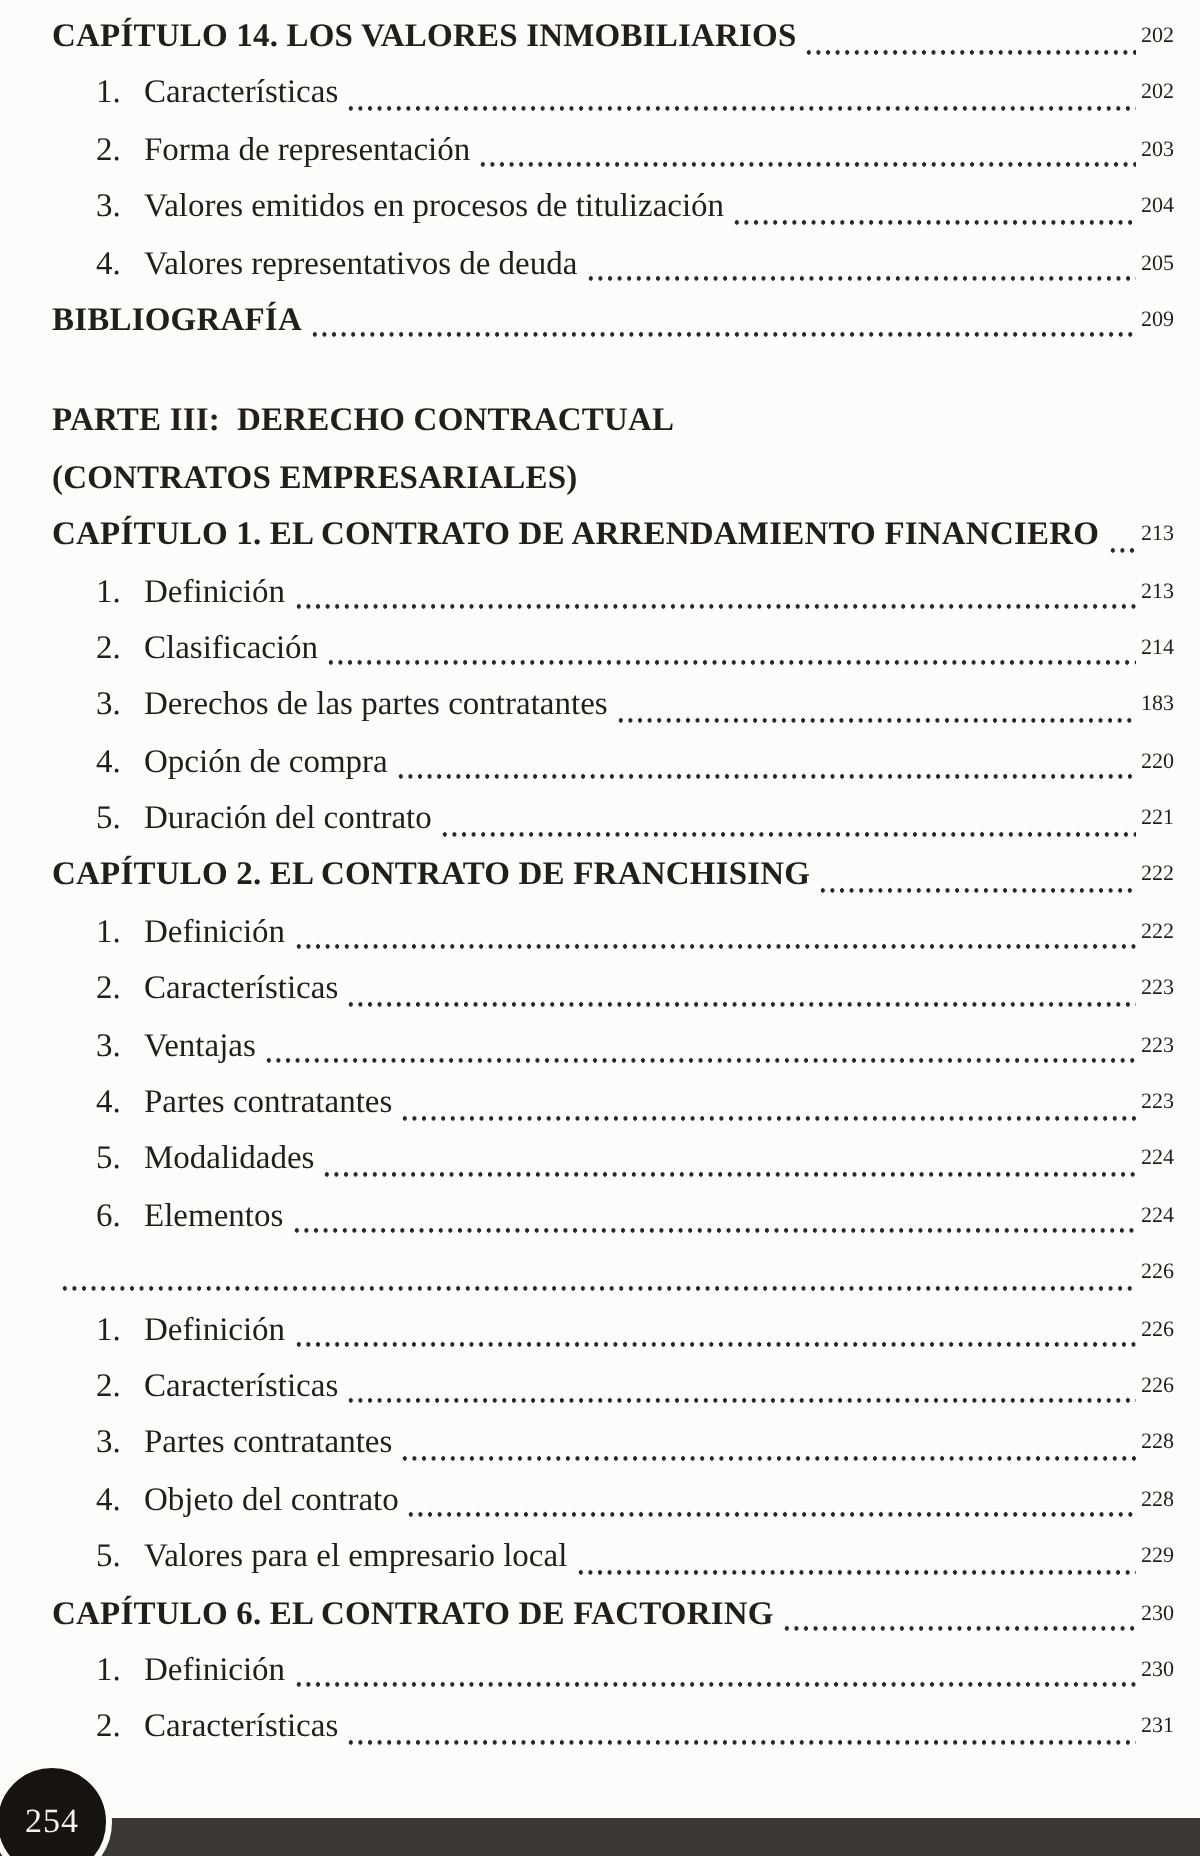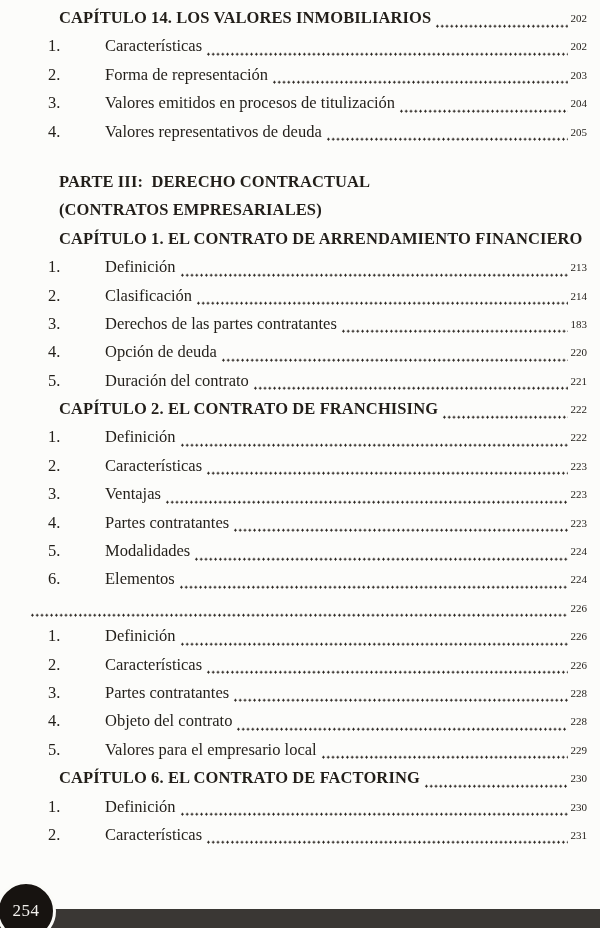--- a/index.html
+++ b/index.html
@@ -19,21 +19,21 @@
     padding: 4px 13px 0 26px;
   }
   .row {
     display: flex;
     align-items: stretch;
     line-height: 28.4px;
     height: 28.4px;
     white-space: pre;
     overflow: hidden;
   }
-  .row .label { white-space: pre; margin-left: 33px; }
+  .row .label { white-space: pre; }
   .row.chapter .label, .row.heading .label {
     font-weight: 700;
     font-size: 16.5px;
     letter-spacing: 0.1px;
   }
   .row.item { font-size: 16.5px; }
   .row.item .num {
     display: inline-block;
     margin-left: 22px;
     width: 24px;
@@ -80,28 +80,29 @@
 <body>
 
 <div class="page" style="color: rgb(34, 30, 25); background: rgb(252, 252, 250);">
 
   <main class="toc">
       <div class="row chapter"><span class="label">CAPÍTULO 14. LOS VALORES INMOBILIARIOS</span><span class="leader"></span><span class="pagenum">202</span></div>
       <div class="row item"><span class="num">1.</span><span class="label">Características</span><span class="leader"></span><span class="pagenum">202</span></div>
       <div class="row item"><span class="num">2.</span><span class="label">Forma de representación</span><span class="leader"></span><span class="pagenum">203</span></div>
       <div class="row item"><span class="num">3.</span><span class="label">Valores emitidos en procesos de titulización</span><span class="leader"></span><span class="pagenum">204</span></div>
       <div class="row item"><span class="num">4.</span><span class="label">Valores representativos de deuda</span><span class="leader"></span><span class="pagenum">205</span></div>
+      <div class="row chapter"><span class="label">BIBLIOGRAFÍA</span><span class="leader"></span><span class="pagenum">209</span></div>
       <div class="spacer"></div>
       <div class="row heading"><span class="label">PARTE III:  DERECHO CONTRACTUAL</span></div>
       <div class="row heading"><span class="label">(CONTRATOS EMPRESARIALES)</span></div>
       <div class="row chapter"><span class="label">CAPÍTULO 1. EL CONTRATO DE ARRENDAMIENTO FINANCIERO</span><span class="leader"></span><span class="pagenum">213</span></div>
       <div class="row item"><span class="num">1.</span><span class="label">Definición</span><span class="leader"></span><span class="pagenum">213</span></div>
       <div class="row item"><span class="num">2.</span><span class="label">Clasificación</span><span class="leader"></span><span class="pagenum">214</span></div>
       <div class="row item"><span class="num">3.</span><span class="label">Derechos de las partes contratantes</span><span class="leader"></span><span class="pagenum">183</span></div>
-      <div class="row item"><span class="num">4.</span><span class="label">Opción de deuda</span><span class="leader"></span><span class="pagenum">220</span></div>
+      <div class="row item"><span class="num">4.</span><span class="label">Opción de compra</span><span class="leader"></span><span class="pagenum">220</span></div>
       <div class="row item"><span class="num">5.</span><span class="label">Duración del contrato</span><span class="leader"></span><span class="pagenum">221</span></div>
       <div class="row chapter"><span class="label">CAPÍTULO 2. EL CONTRATO DE FRANCHISING</span><span class="leader"></span><span class="pagenum">222</span></div>
       <div class="row item"><span class="num">1.</span><span class="label">Definición</span><span class="leader"></span><span class="pagenum">222</span></div>
       <div class="row item"><span class="num">2.</span><span class="label">Características</span><span class="leader"></span><span class="pagenum">223</span></div>
       <div class="row item"><span class="num">3.</span><span class="label">Ventajas</span><span class="leader"></span><span class="pagenum">223</span></div>
       <div class="row item"><span class="num">4.</span><span class="label">Partes contratantes</span><span class="leader"></span><span class="pagenum">223</span></div>
       <div class="row item"><span class="num">5.</span><span class="label">Modalidades</span><span class="leader"></span><span class="pagenum">224</span></div>
       <div class="row item"><span class="num">6.</span><span class="label">Elementos</span><span class="leader"></span><span class="pagenum">224</span></div>
       <div class="row chapter"><span class="leader"></span><span class="pagenum">226</span></div>
       <div class="row item"><span class="num">1.</span><span class="label">Definición</span><span class="leader"></span><span class="pagenum">226</span></div>

